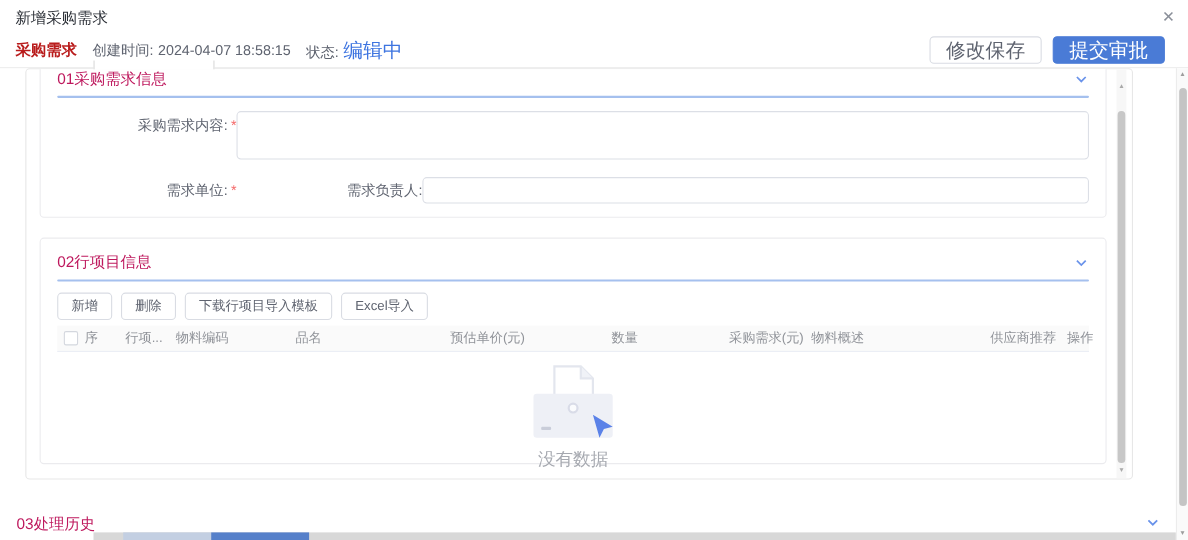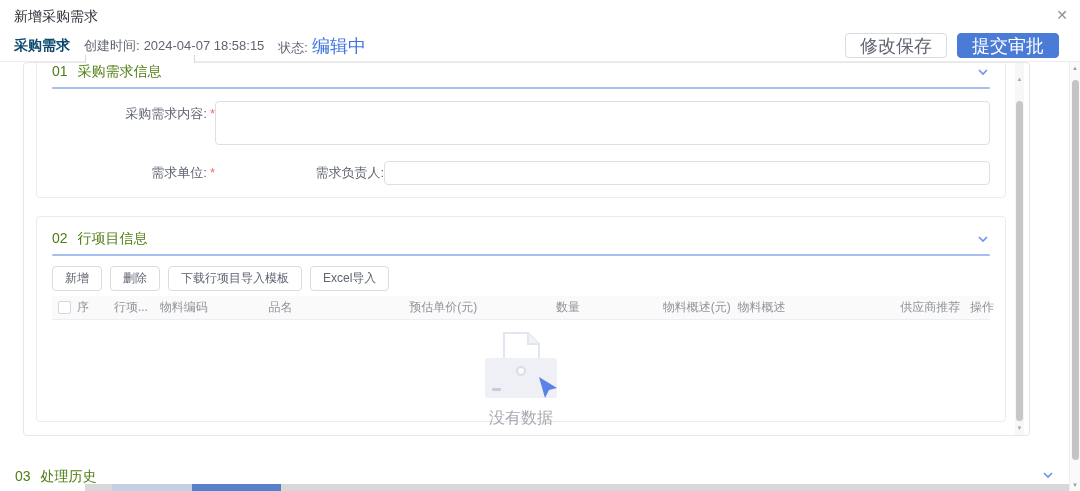--- a/index.html
+++ b/index.html
@@ -9,39 +9,39 @@
 
   
   .mhead { position:absolute; left:0; top:0; width:1080px; height:30px; }
   .mtitle { position:absolute; left:14px; top:8px; font-size:14px; color:#2b2f36; }
   .mclose { position:absolute; right:12px; top:6px; font-size:14px; color:#8a8f99; cursor:pointer; line-height:18px; }
 
   
   .toolbar { position:absolute; left:0; top:30px; width:1080px; height:32px;
     border-bottom:1px solid #ededed; display:flex; align-items:center; }
   .tb-left { display:flex; align-items:center; margin-left:14px; gap:14px; }
-  .doc-type { font-size:14px; font-weight:bold; color:#0c4a6e; }
+  .doc-type { font-size:14px; font-weight:bold; color:#b91c1c; }
   .meta { font-size:13px; color:#5f6470; }
   .meta .lbl { margin-right:4px; }
   .status-link { font-size:18px; color:#3d74e0; cursor:pointer; }
   .tb-right { position:absolute; right:21px; top:3px; display:flex; gap:10px; }
   .btn { font-size:18px; height:25px; padding:0 14px; border:1px solid #d9dce3; border-radius:4px;
     background:#fff; color:#5f6470; display:flex; align-items:center; cursor:pointer; white-space:nowrap; }
   .btn.primary { background:#4a7bd6; border-color:#4a7bd6; color:#fff; }
 
   
   .scroll-wrap { position:absolute; left:23px; top:62px; width:1007px; height:374px;
     border:1px solid #e7e7e7; border-radius:4px; background:#fff; overflow:hidden; }
   .tab-notch { position:absolute; left:85px; top:55px; width:110px; height:8px; background:#fff;
     border-left:1px solid #d9d9d9; border-right:1px solid #d9d9d9; z-index:5; }
 
   .card { position:absolute; left:12px; width:970px; background:#fff;
     border:1px solid #ebebee; border-radius:4px; padding:12px 15px; }
   .card-head { display:flex; align-items:center; justify-content:space-between; height:20px; }
-  .sec-title { display:flex; gap:10px; font-size:14px; color:#4d7c0f; }
+  .sec-title { display:flex; font-size:14px; color:#be185d; }
   .sec-underline { height:2px; background:#a5c0ee; margin-top:5px; border-radius:1px; }
   .chev { width:14px; height:14px; cursor:pointer; }
 
   .s1 { top:-14px; }
   .form-row { display:flex; align-items:flex-start; margin-top:12px; }
   .form-row.second { margin-top:16px; align-items:center; }
   .lab { width:163px; text-align:right; font-size:13px; color:#5f6470; padding-top:4px;
     white-space:nowrap; }
   .form-row.second .lab { padding-top:0; }
   .lab .star { color:#f56c6c; margin-left:3px; }
@@ -169,21 +169,21 @@
       <div class="thead">
         <div class="th" style="width:25px">
           <div class="checkbox"></div>
         </div>
         <div class="th" style="width:37px">序</div>
         <div class="th" style="width:46px">行项...</div>
         <div class="th" style="width:109px">物料编码</div>
         <div class="th" style="width:141px">品名</div>
         <div class="th" style="width:147px">预估单价(元)</div>
         <div class="th" style="width:107px">数量</div>
-        <div class="th" style="width:75px">物料概述(元)</div>
+        <div class="th" style="width:75px">采购需求(元)</div>
         <div class="th" style="width:163px">物料概述</div>
         <div class="th" style="width:70px">供应商推荐</div>
         <div class="th" style="width:20px">操作</div>
       </div>
 
       <div class="empty">
         <svg width="96" height="74" viewBox="0 0 96 74">
           <path d="M31 3 h24 l11 11 v20 h-35 z" fill="#ffffff" stroke="#e3e6ee" stroke-width="2"></path>
           <path d="M55 3 v11 h11" fill="#f0f2f7" stroke="#e3e6ee" stroke-width="2"></path>
           <rect x="12" y="28" width="72" height="40" rx="3" fill="#eef0f6"></rect>

